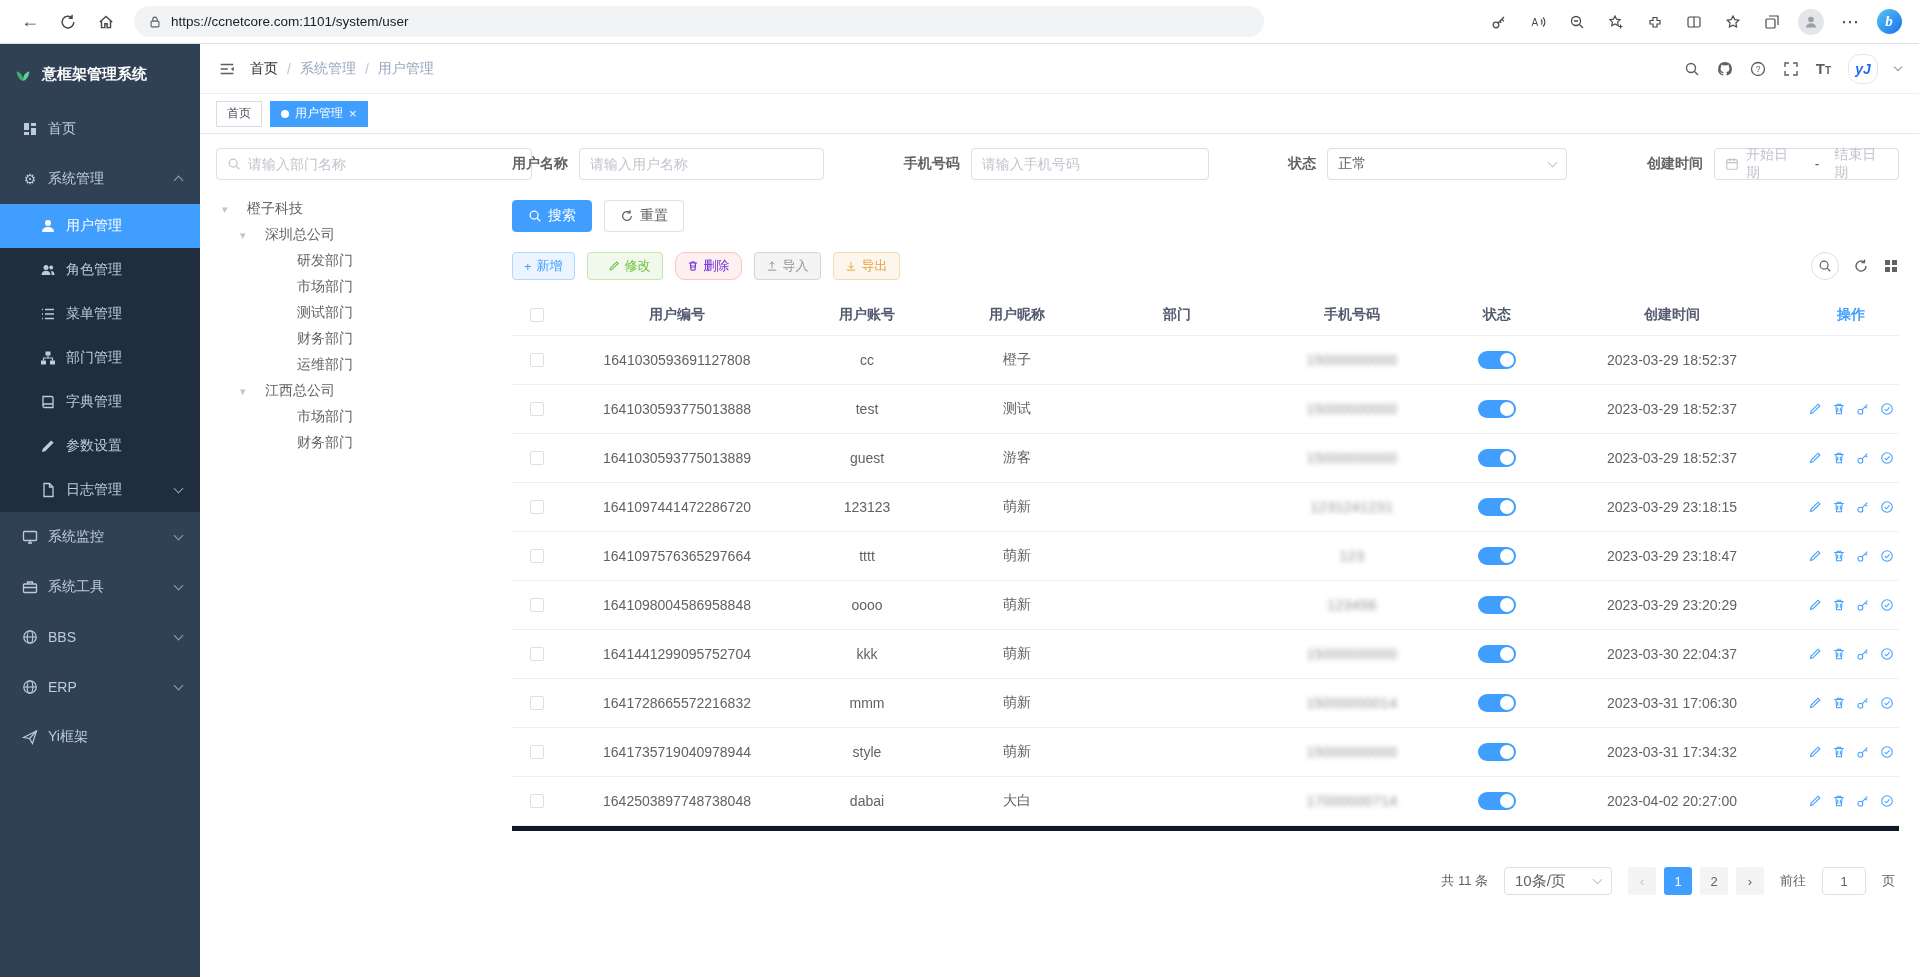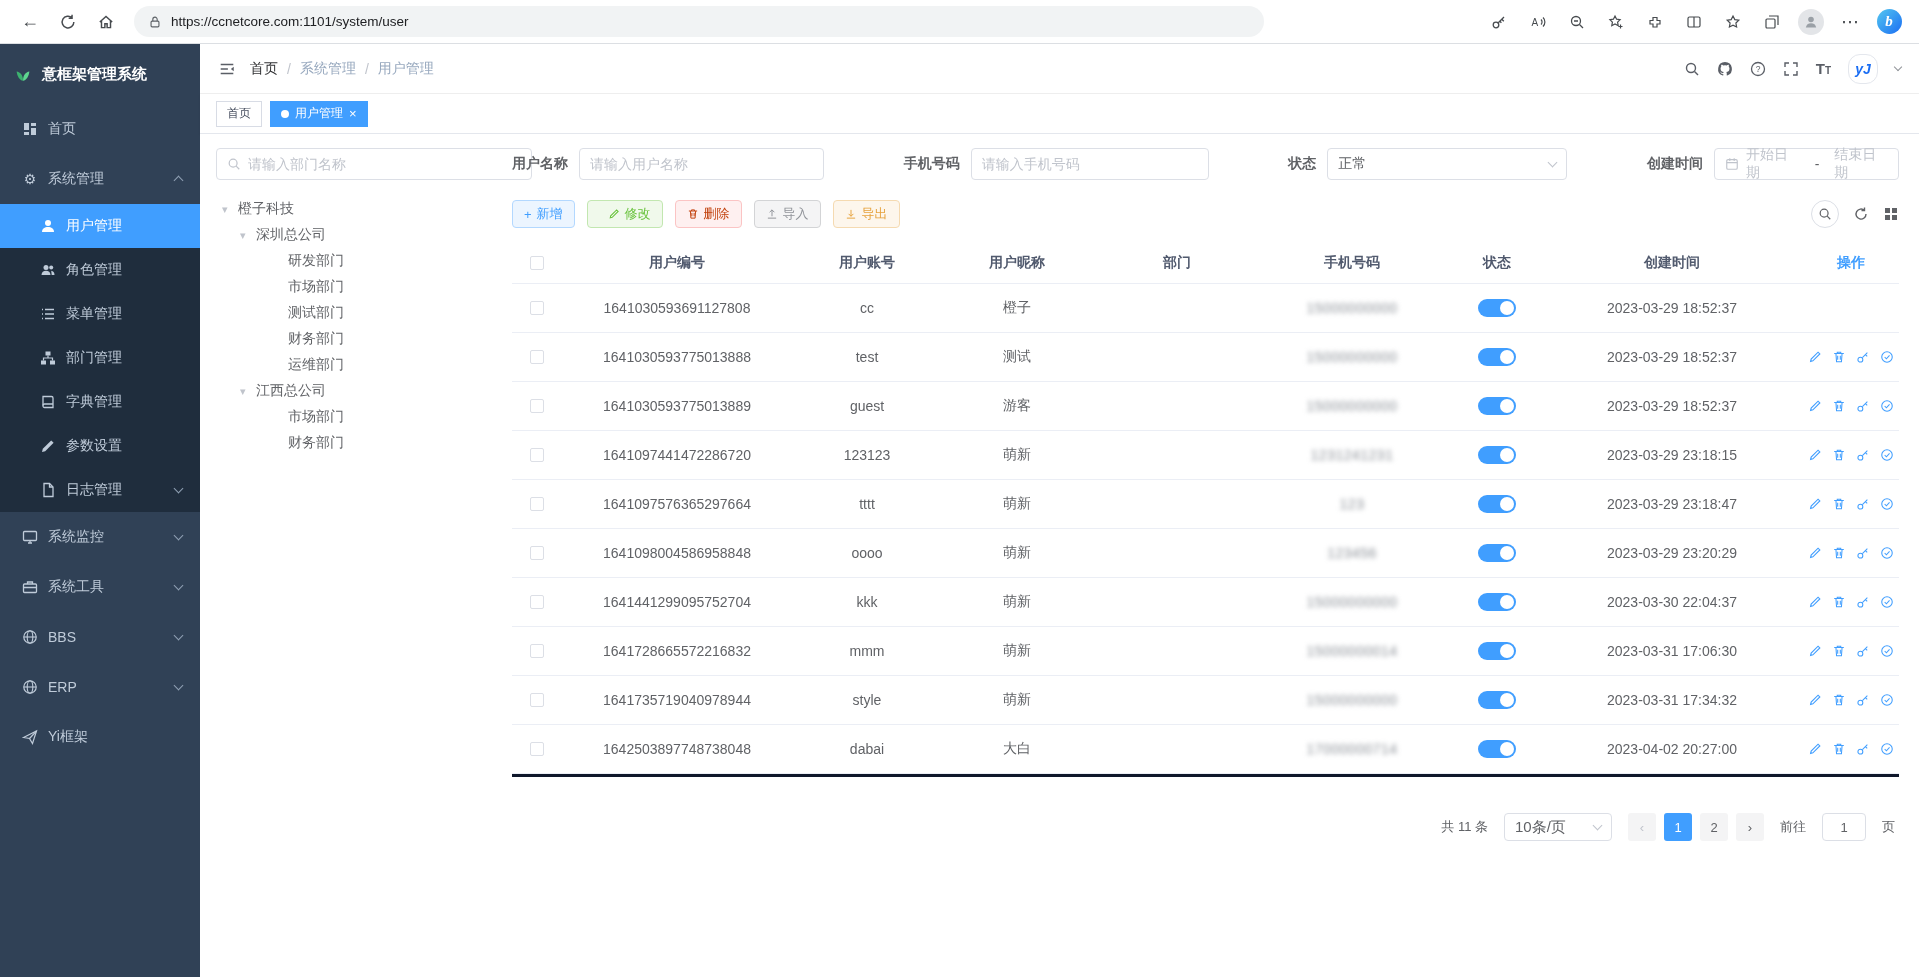--- a/index.html
+++ b/index.html
@@ -77,21 +77,21 @@
 
   .input-box { height:32px; border:1px solid #dcdfe6; border-radius:4px; background:#fff;
     display:flex; align-items:center; gap:7px; padding:0 10px; color:#606266; font-size:14px; }
   .input-box input { border:none; outline:none; width:100%; font-size:14px; color:#606266;
     font-family:inherit; background:transparent; }
   .input-box input::placeholder { color:#c0c4cc; }
   .ph { color:#c0c4cc; }
 
   .dept-search { width:316px; }
   .tree { margin-top:16px; font-size:14px; color:#606266; }
-  .tree-item { height:26px; display:flex; align-items:center; gap:4px; cursor:pointer; padding-left:6px; }
+  .tree-item { height:26px; display:flex; align-items:center; gap:13px; cursor:pointer; padding-left:6px; }
   .tree-item[data-level="1"] { padding-left:24px; }
   .tree-item[data-level="2"] { padding-left:56px; }
   .tree-caret { width:12px; color:#c0c4cc; font-size:11px; }
   .tree-caret[data-caret="true"]::before { content:"▾"; }
 
   .filters { display:flex; justify-content:space-between; align-items:center; }
   .field { display:flex; align-items:center; }
   .field .flabel { font-weight:bold; color:#606266; font-size:14px; margin-right:11px; white-space:nowrap; }
   .w245{width:245px} .w238{width:238px} .w240{width:240px} .w233{width:185px}
   .sel-caret { margin-left:auto; width:7px; height:7px; border-right:1.3px solid #c0c4cc;
@@ -100,29 +100,29 @@
   .btn { height:32px; padding:0 15px; border-radius:4px; font-size:14px; display:inline-flex;
     align-items:center; gap:6px; cursor:pointer; border:1px solid #dcdfe6; background:#fff; color:#606266; }
   .btn.primary { background:#409eff; border-color:#409eff; color:#fff; }
   .btn-row { margin-top:20px; display:flex; gap:12px; }
 
   .toolbar { margin-top:20px; display:flex; align-items:center; gap:12px; }
   .btn-plain { height:28px; padding:0 11px; border-radius:4px; font-size:13px; display:inline-flex;
     align-items:center; gap:5px; border:1px solid; cursor:pointer; background:#fff; }
   .bp-blue { color:#409eff; background:#ecf5ff; border-color:#b3d8ff; }
   .bp-green { color:#67c23a; background:#f0f9eb; border-color:#c2e7b0;padding-left:20px; }
-  .bp-red { color:#c2410c; background:#fef0f0; border-color:#fbc4c4; }
+  .bp-red { color:#6d28d9; background:#fef0f0; border-color:#fbc4c4;border-radius:10px; }
   .bp-gray { color:#909399; background:#f4f4f5; border-color:#d3d4d6; }
   .bp-orange { color:#e6a23c; background:#fdf6ec; border-color:#f5dab1; }
   .tb-right { margin-left:auto; display:flex; align-items:center; gap:14px; color:#606266; }
   .circle-btn { width:28px; height:28px; border:1px solid #dcdfe6; border-radius:50%;
     display:flex; align-items:center; justify-content:center; cursor:pointer; }
 
   
-  .table { margin-top:14px; border-bottom:3px solid #0f172a; }
+  .table { margin-top:14px; border-bottom:5px solid #0f172a; }
   .t-row { display:flex; align-items:center; height:49px; border-bottom:1px solid #ebeef5;
     font-size:14px; color:#606266; }
   .t-head { height:42px; font-weight:bold; color:#515a6e; background:#fff; }
   .td { display:flex; align-items:center; justify-content:center; flex-shrink:0; }
   .c-cb{width:50px} .c-id{width:230px} .c-acc{width:150px} .c-nick{width:150px}
   .c-dept{width:170px} .c-phone{width:180px} .c-status{width:110px} .c-created{width:240px} .c-act{width:118px}
   .cb { width:14px; height:14px; border:1px solid #dcdfe6; border-radius:2px; background:#fff; cursor:pointer; }
   .blur { filter:blur(2.6px); color:#8a8f96; letter-spacing:.5px; }
   .switch { width:38px; height:18px; border-radius:9px; background:#409eff; position:relative; cursor:pointer; }
   .switch::after { content:""; position:absolute; right:2px; top:2px; width:14px; height:14px;
@@ -530,20 +530,35 @@
                     <path d="M2 6.5h12M5.5 1.5v3M10.5 1.5v3" stroke="#c0c4cc" stroke-width="1.3"></path>
                   </svg>
               </span>
               <span class="ph">开始日期</span>
               <span class="ph" style="color:#606266;margin:0 8px;">-</span>
               <span class="ph">结束日期</span>
             </div>
           </div>
         </div>
 
+        <div class="btn-row">
+          <button class="btn primary">
+            <svg class="i14" viewBox="0 0 16 16">
+                <circle cx="7" cy="7" r="4.5" fill="none" stroke="#fff" stroke-width="1.5"></circle>
+                <path d="M10.5 10.5L14 14" stroke="#fff" stroke-width="1.5"></path>
+              </svg>
+            <span>搜索</span>
+          </button>
+          <button class="btn">
+            <svg class="i14" viewBox="0 0 16 16">
+                <path d="M13 8a5 5 0 1 1-1.5-3.5M11.5 1.5v3h-3" fill="none" stroke="#606266" stroke-width="1.4"></path>
+              </svg>
+            <span>重置</span>
+          </button>
+        </div>
 
         <div class="toolbar">
           <button class="btn-plain bp-blue">
             <span>+</span>
             <span>新增</span>
           </button>
           <button class="btn-plain bp-green">
             <span style="display:flex;">
               <svg class="i12" viewBox="0 0 16 16">
                   <path d="M3 13l.6-2.6 7.9-7.9 2 2-7.9 7.9L3 13z" fill="none" stroke="currentColor" stroke-width="1.4"></path>

